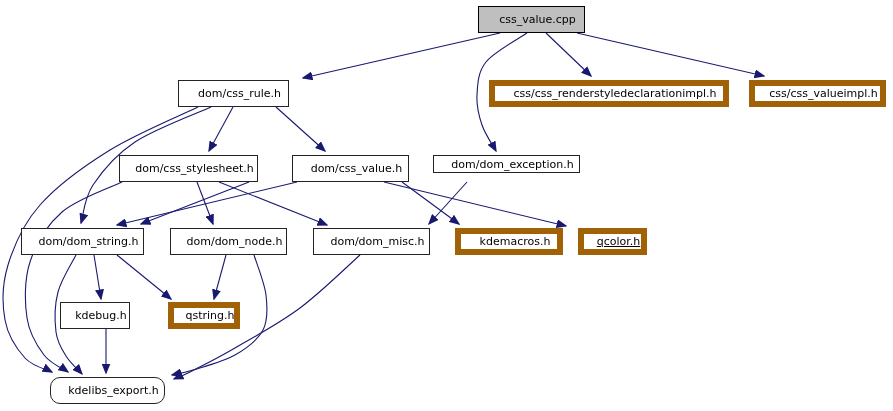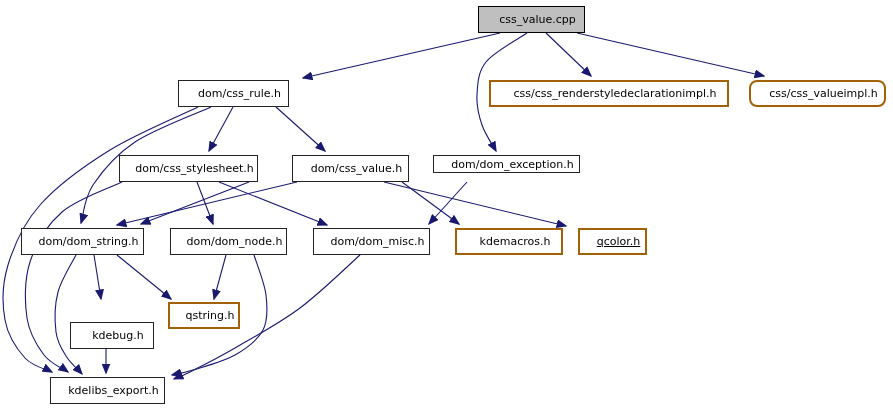--- a/index.html
+++ b/index.html
@@ -15,21 +15,21 @@
     position:absolute;
     box-sizing:border-box;
     background:#ffffff;
     display:flex;align-items:center;justify-content:center;
     font-size:11px;color:#000000;
     white-space:nowrap;
     cursor:pointer;
     padding-left:12px;
   }
   .node.internal{border:1px solid #232323;}
-  .node.external{border:2px solid #a16207;}
+  .node.external{border:6px solid #a16207;}
   .node.root{border:1px solid #000000;background:#bfbfbf;cursor:default;}
   .edge{fill:none;stroke-width:1.1px;}
 </style>
 </head>
 <body>
 
 <div id="canvas">
   <svg id="edge-layer" width="893" height="411" viewBox="0 0 893 411" xmlns="http://www.w3.org/2000/svg">
     <defs>
       <marker id="arrow" markerWidth="11" markerHeight="9" refX="9.5" refY="4.5" orient="auto" markerUnits="userSpaceOnUse">
@@ -59,26 +59,26 @@
         <path d="M226,255 L214,299" class="edge" stroke="#191970" marker-end="url(#arrow)"></path>
         <path d="M254,255 C256,261.6666666666667 264.5,282.5 266,295 C267.5,307.5 268.1666666666667,320 263,330 C257.8333333333333,340 246.66666666666666,348.3333333333333 235,355 C223.33333333333334,361.6666666666667 203.5,366.6666666666667 193,370 C182.5,373.3333333333333 175.5,374.1666666666667 172,375" class="edge" stroke="#191970" marker-end="url(#arrow)"></path>
         <path d="M360,255 C350,263.8333333333333 320.8333333333333,292.5 300,308 C279.1666666666667,323.5 253.33333333333334,337.3333333333333 235,348 C216.66666666666666,358.6666666666667 200.16666666666666,366.8333333333333 190,372 C179.83333333333334,377.1666666666667 176.66666666666666,377.8333333333333 174,379" class="edge" stroke="#191970" marker-end="url(#arrow)"></path>
         <path d="M106,329 L106,373" class="edge" stroke="#191970" marker-end="url(#arrow)"></path>
       </g>
   </svg>
   <div id="nodes">
       <div class="node root" style="left: 478px; top: 6px; width: 107px; height: 27px;">css_value.cpp</div>
       <div class="node internal" style="left: 178px; top: 80px; width: 111px; height: 27px;">dom/css_rule.h</div>
       <div class="node external" style="left: 489px; top: 80px; width: 240px; height: 27px;">css/css_renderstyledeclarationimpl.h</div>
-      <div class="node external" style="left: 749px; top: 80px; width: 137px; height: 27px; border-radius: 8px;">css/css_valueimpl.h</div>
+      <div class="node external" style="left: 749px; top: 80px; width: 137px; height: 27px;">css/css_valueimpl.h</div>
       <div class="node internal" style="left: 119px; top: 155px; width: 139px; height: 27px;">dom/css_stylesheet.h</div>
       <div class="node internal" style="left: 292px; top: 155px; width: 117px; height: 27px;">dom/css_value.h</div>
       <div class="node internal" style="left: 433px; top: 155px; width: 147px; height: 18px;">dom/dom_exception.h</div>
       <div class="node internal" style="left: 21px; top: 228px; width: 123px; height: 27px;">dom/dom_string.h</div>
       <div class="node internal" style="left: 170px; top: 228px; width: 117px; height: 27px;">dom/dom_node.h</div>
       <div class="node internal" style="left: 313px; top: 228px; width: 117px; height: 27px;">dom/dom_misc.h</div>
       <div class="node external" style="left: 455px; top: 228px; width: 108px; height: 27px;">kdemacros.h</div>
       <div class="node external" style="left: 578px; top: 228px; width: 69px; height: 27px; text-decoration: underline;">qcolor.h</div>
-      <div class="node internal" style="left: 70px; top: 302px; width: 84px; height: 27px; margin-top: 20px;">kdebug.h</div>
+      <div class="node internal" style="left: 60px; top: 302px; width: 70px; height: 27px;">kdebug.h</div>
       <div class="node external" style="left: 168px; top: 302px; width: 72px; height: 27px;">qstring.h</div>
-      <div class="node internal" style="left: 50px; top: 377px; width: 115px; height: 27px;">kdelibs_export.h</div>
+      <div class="node internal" style="left: 50px; top: 377px; width: 115px; height: 27px; border-radius: 10px;">kdelibs_export.h</div>
     </div>
 </div>
 
 </body></html>

